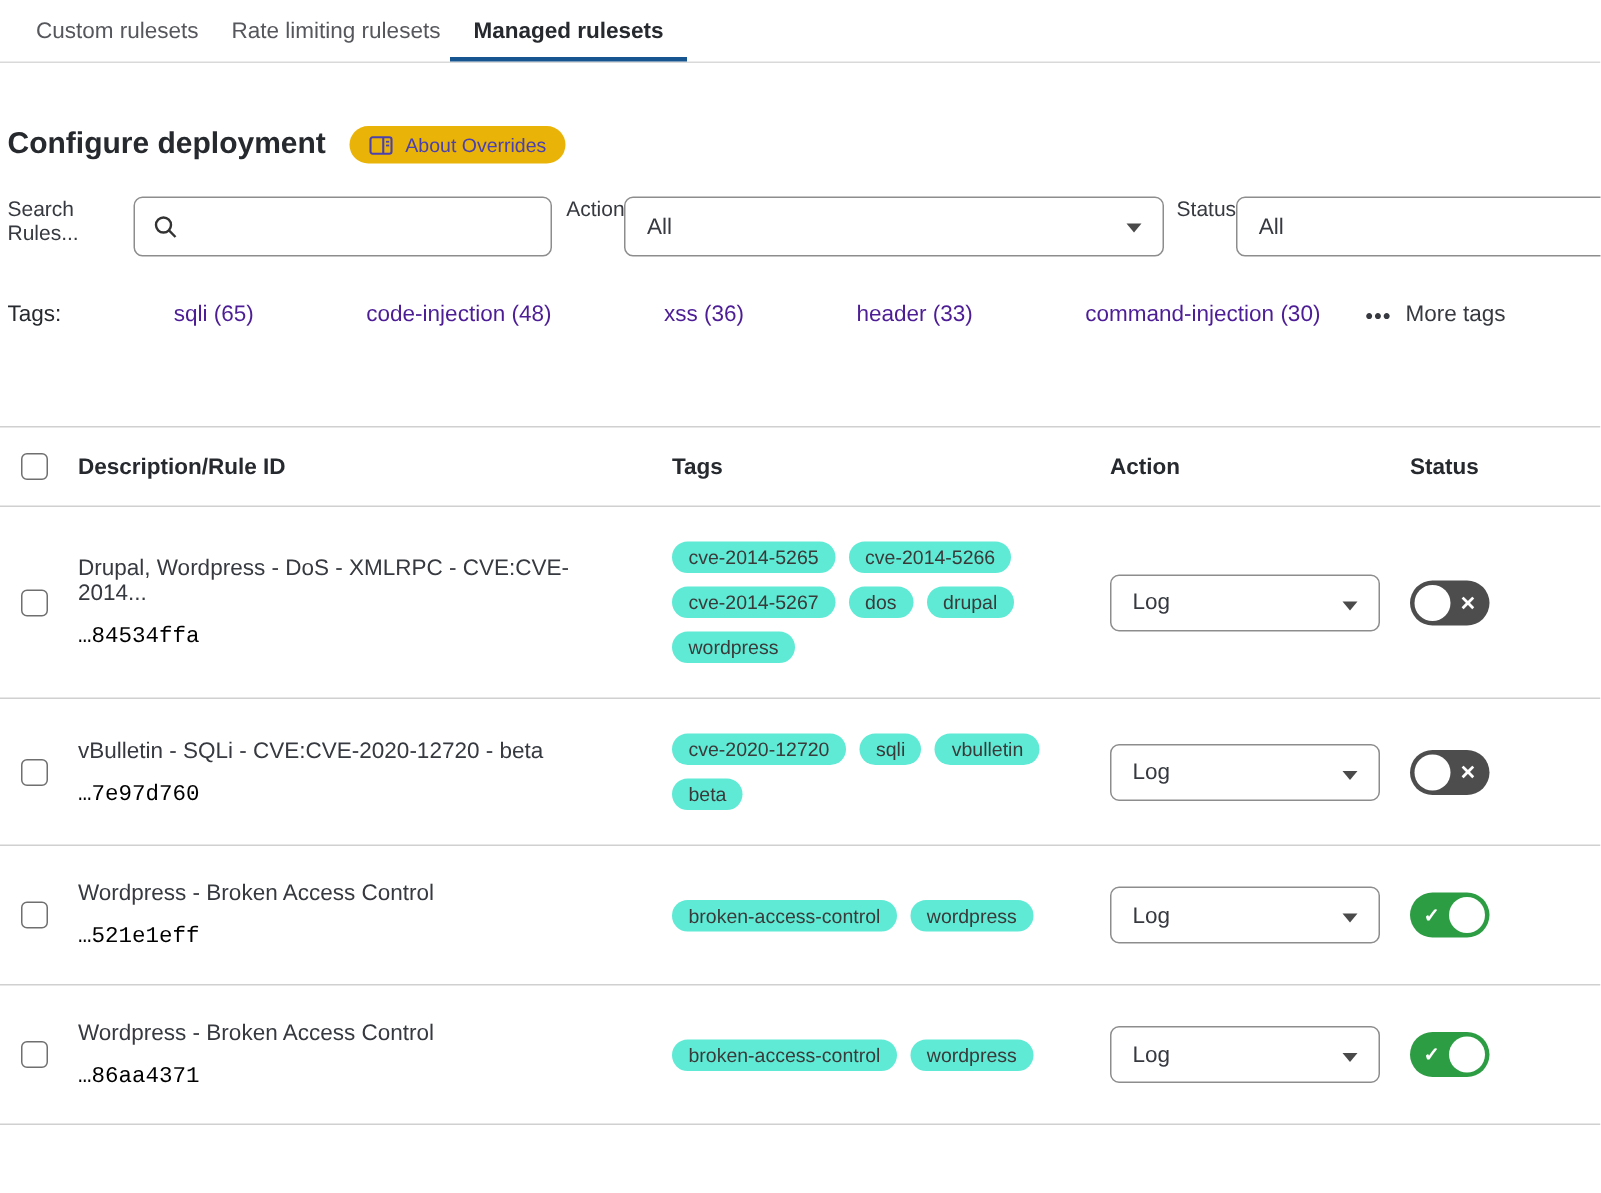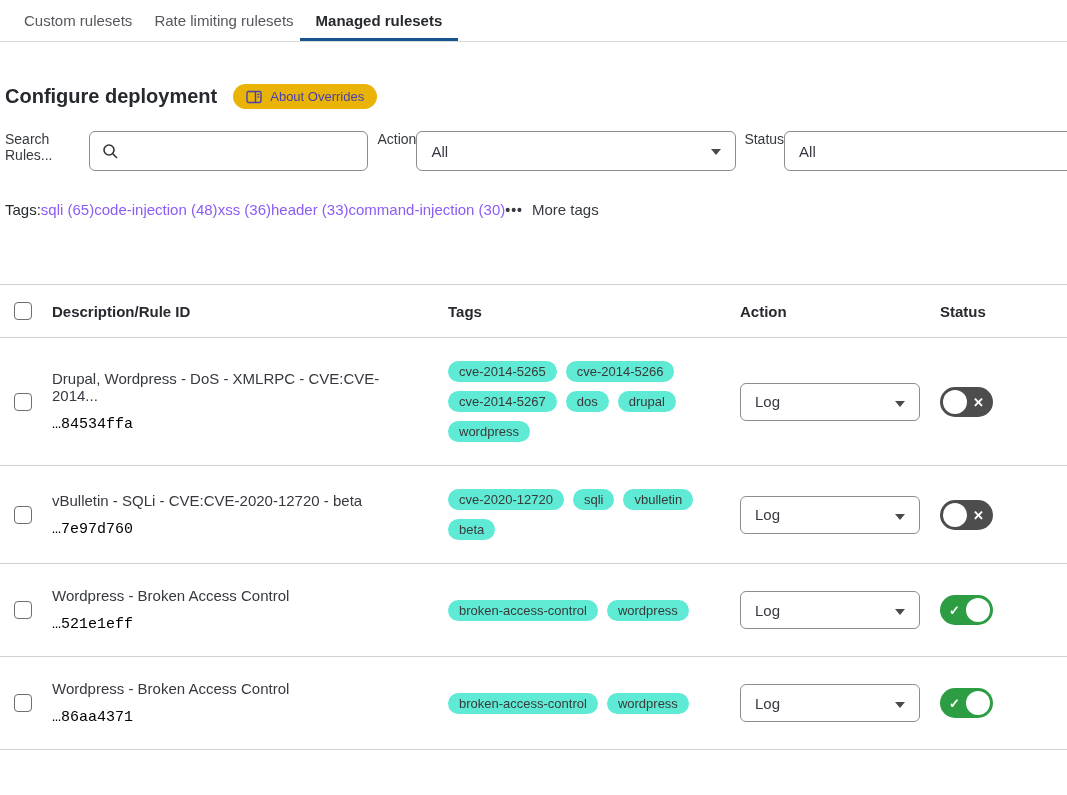--- a/index.html
+++ b/index.html
@@ -27,33 +27,33 @@
   .filters { margin: 22px 0 0 5px; display: flex; align-items: flex-end; }
   .field { display: flex; flex-direction: row; justify-content: flex-end; }
   .field-label { font-size: 14px; color: #36393f; margin-bottom: 6px; }
   .control { height: 40px; border: 1px solid #8d8d8d; border-radius: 6px; background: #fff;
              display: flex; align-items: center; position: relative; }
   .search-box { width: 316px; margin-right: 9px; }
   .search-box svg { position: absolute; left: 12px; top: 11px; }
   .search-box input { border: none; outline: none; background: transparent; width: 100%;
                       height: 100%; padding: 0 10px 0 38px; font-size: 15px;
                       font-family: "Liberation Sans", sans-serif; }
-  .select { width: 320px; margin-right: 8px; padding: 0 14px; font-size: 15px; cursor: pointer; }
+  .select { width: 360px; margin-right: 8px; padding: 0 14px; font-size: 15px; cursor: pointer; }
   .select .chevron { position: absolute; right: 14px; top: 17px; width: 0; height: 0;
                      border-left: 5px solid transparent; border-right: 5px solid transparent;
                      border-top: 6px solid #4a4a4a; }
   .search-btn { height: 40px; width: 86px; background: #0b6cf0; color: #ffffff; border: none;
                 border-radius: 6px; font-size: 15px; cursor: pointer;
                 font-family: "Liberation Sans", sans-serif; }
 
   
-  .tags-bar { margin: 30px 0 0 5px; display: flex; align-items: center; 
+  .tags-bar { margin: 30px 0 0 5px; display: flex; align-items: center; gap: 30px;
               font-size: 15px; }
   .tags-bar .tags-label { color: #26292e; }
-  .tag-link { color: #8b5cf6; cursor: pointer; white-space: nowrap; }
+  .tag-link { color: #4c1d95; cursor: pointer; white-space: nowrap; margin-left: 45px; }
   .more-tags { display: flex; align-items: center; gap: 9px; cursor: pointer; }
   .ellipsis { font-weight: bold; letter-spacing: 1px; font-size: 14px; color: #36393f; }
 
   
   .table { margin-top: 66px; border-top: 1px solid #d0d0d0; }
   .grid-row { display: grid; grid-template-columns: 52px 396px 292px 200px 1fr;
               align-items: center; }
   .thead { height: 53px; border-bottom: 1px solid #d0d0d0; font-weight: bold; font-size: 15px;
            color: #26292e; }
   .cb-cell { padding-left: 14px; }

